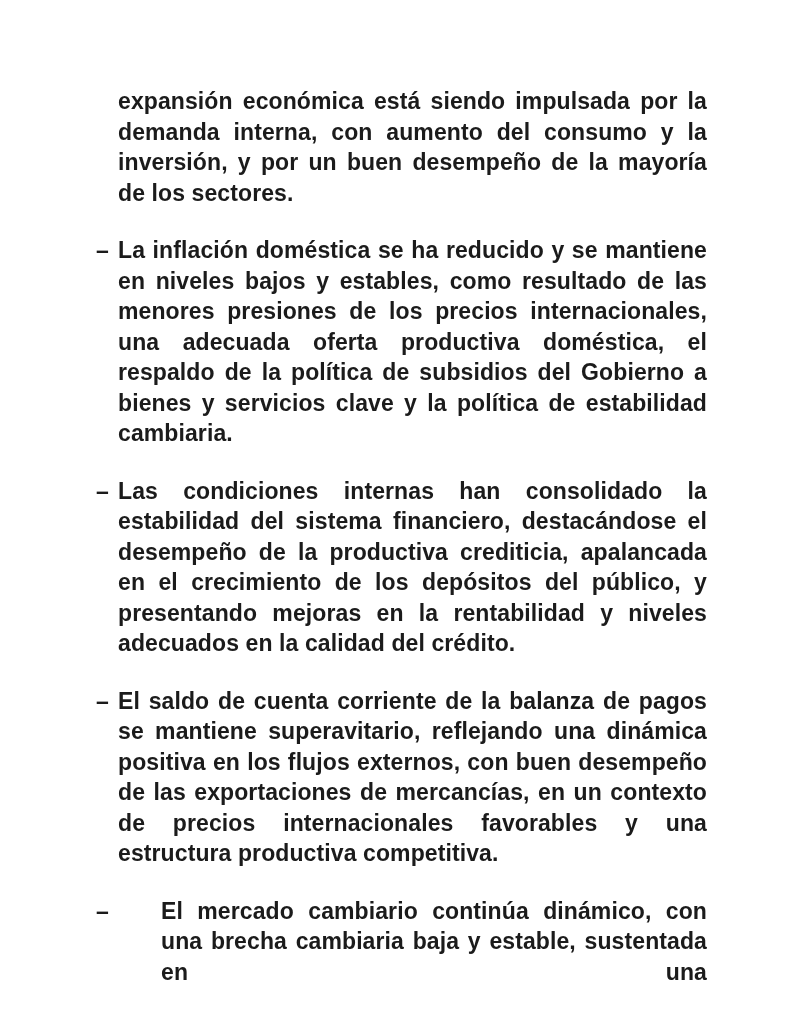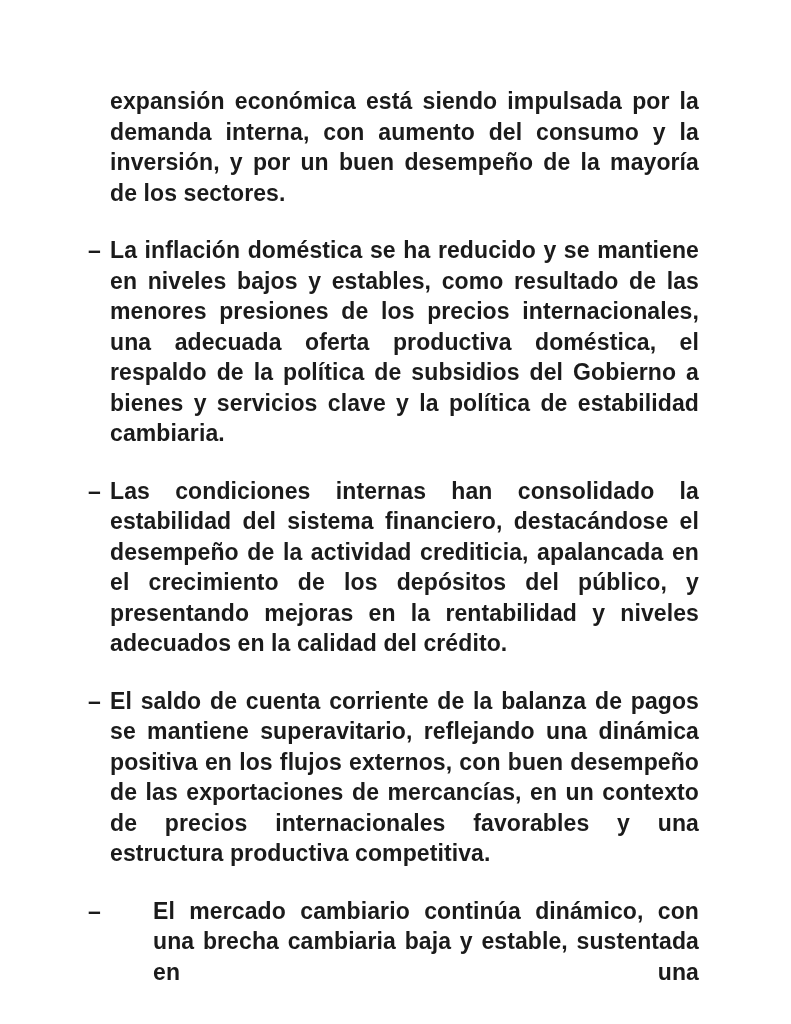--- a/index.html
+++ b/index.html
@@ -10,21 +10,21 @@
   .page {
     position: relative;
     width: 791px;
     height: 1024px;
     background: #ffffff;
     overflow: hidden;
     font-family: "Liberation Sans", sans-serif;
   }
   .content {
     position: absolute;
-    left: 110px;
+    left: 118px;
     top: 86px;
     width: 589px;
   }
   .para {
     position: relative;
     margin: 0 0 27px 0;
   }
   .para:last-child {
     margin-bottom: 0;
   }
@@ -65,21 +65,21 @@
       <p class="text">expansión económica está siendo impulsada por la demanda interna, con aumento del consumo y la inversión, y por un buen desempeño de la mayoría de los sectores.</p>
     </div>
 
     <div class="para">
       <span class="dash">–</span>
       <p class="text">La inflación doméstica se ha reducido y se mantiene en niveles bajos y estables, como resultado de las menores presiones de los precios internacionales, una adecuada oferta productiva doméstica, el respaldo de la política de subsidios del Gobierno a bienes y servicios clave y la política de estabilidad cambiaria.</p>
     </div>
 
     <div class="para">
       <span class="dash">–</span>
-      <p class="text">Las condiciones internas han consolidado la estabilidad del sistema financiero, destacándose el desempeño de la actividad crediticia, apalancada en el crecimiento de los depósitos del público, y presentando mejoras en la rentabilidad y niveles adecuados en la calidad del crédito.</p>
+      <p class="text">Las condiciones internas han consolidado la estabilidad del sistema financiero, destacándose el desempeño de la productiva crediticia, apalancada en el crecimiento de los depósitos del público, y presentando mejoras en la rentabilidad y niveles adecuados en la calidad del crédito.</p>
     </div>
 
     <div class="para">
       <span class="dash">–</span>
       <p class="text">El saldo de cuenta corriente de la balanza de pagos se mantiene superavitario, reflejando una dinámica positiva en los flujos externos, con buen desempeño de las exportaciones de mercancías, en un contexto de precios internacionales favorables y una estructura productiva competitiva.</p>
     </div>
 
     <div class="para continues">
       <span class="dash">–</span>
       <p class="text">El mercado cambiario continúa dinámico, con una brecha cambiaria baja y estable, sustentada en una</p>

